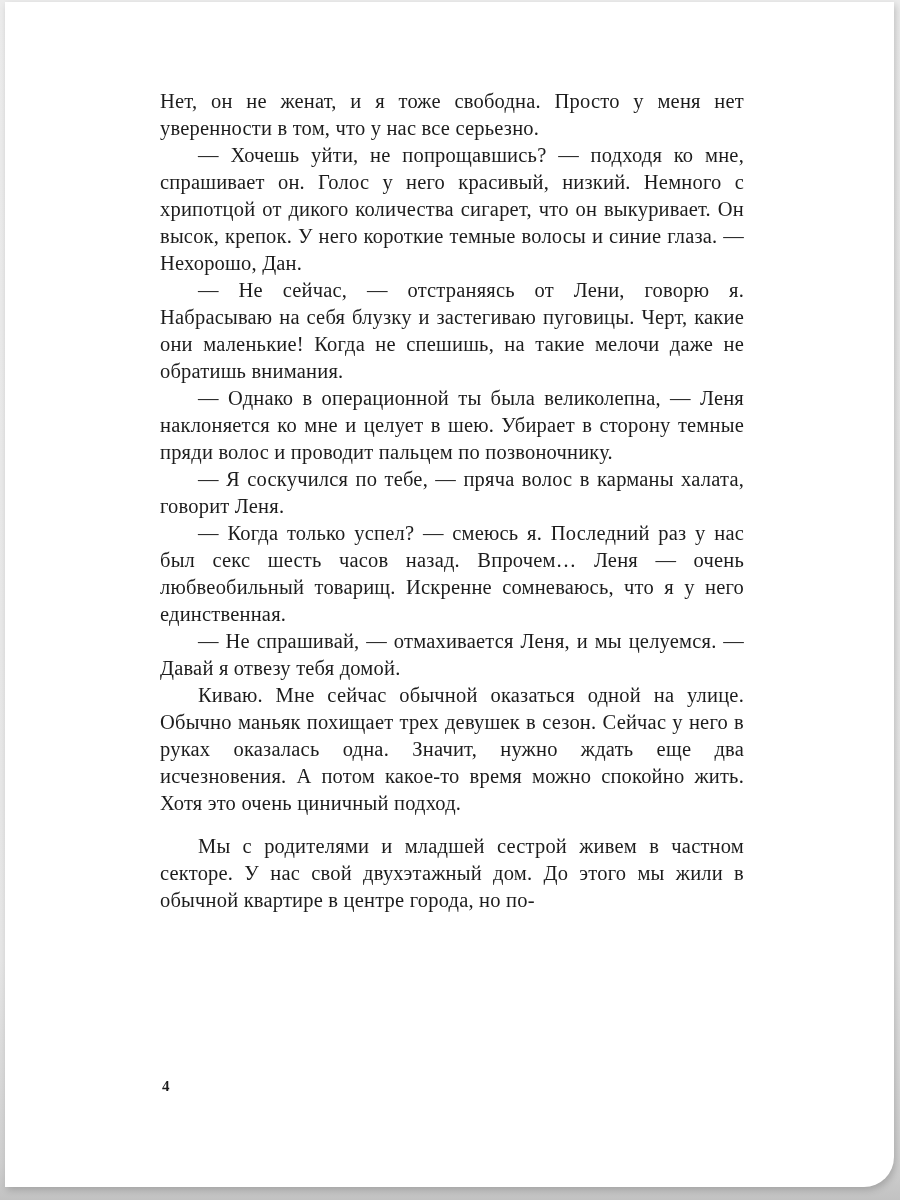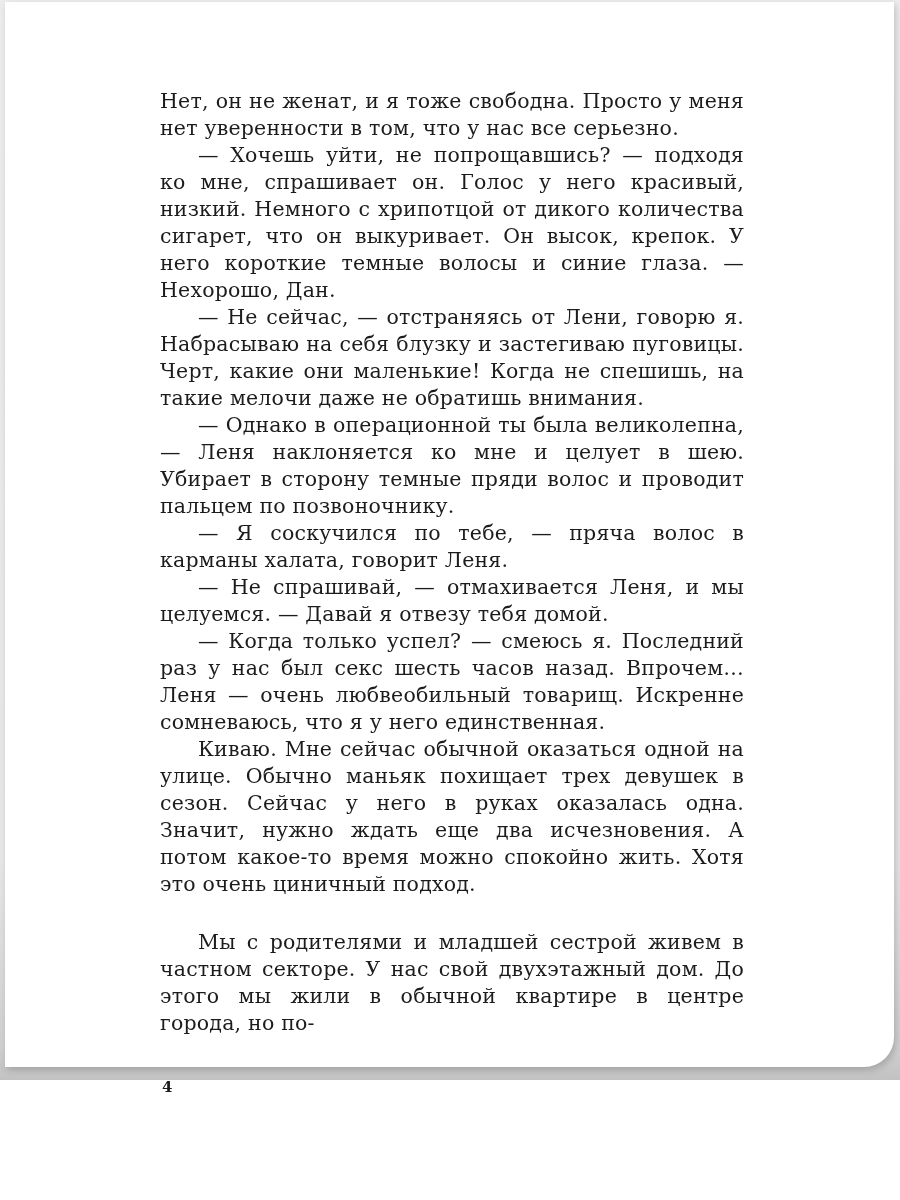--- a/index.html
+++ b/index.html
@@ -7,22 +7,23 @@
     padding: 0;
     width: 900px;
     height: 1200px;
     overflow: hidden;
     background: #ffffff;
     font-family: "DejaVu Serif", "Liberation Serif", serif;
   }
   .stage {
     position: relative;
     width: 900px;
-    height: 1080px;
+    height: 1200px;
     background: linear-gradient(180deg, #ececec 0%, #e6e6e6 80%, #cfcfcf 97%, #c2c2c2 100%);
+    font-family: Liberation Serif, serif;
   }
   .page {
     position: absolute;
     top: 2px;
     left: 5px;
     right: 6px;
     bottom: 13px;
     background: #ffffff;
     border-bottom-right-radius: 30px;
     box-shadow: 2px 3px 7px rgba(0,0,0,0.18);
@@ -39,21 +40,21 @@
     letter-spacing: 0.2px;
   }
   .text-block p {
     margin: 0;
     text-indent: 38px;
   }
   .text-block p.no-indent {
     text-indent: 0;
   }
   .text-block p.gap-before {
-    margin-top: 31px;
+    margin-top: 16px;
   }
   .page-number {
     position: absolute;
     left: 157px;
     top: 1076px;
     font-size: 15px;
     font-weight: bold;
     color: #1c1c1c;
   }
 </style>
@@ -61,20 +62,20 @@
 <body>
 
 <div class="stage">
   <div class="page">
     <div class="text-block">
         <p class="no-indent">Нет, он не женат, и я тоже свободна. Просто у меня нет уверенности в том, что у нас все серьезно.</p>
         <p>— Хочешь уйти, не попрощавшись? — подходя ко мне, спрашивает он. Голос у него красивый, низкий. Немного с хрипотцой от дикого количества сигарет, что он выкуривает. Он высок, крепок. У него короткие темные волосы и синие глаза. — Нехорошо, Дан.</p>
         <p>— Не сейчас, — отстраняясь от Лени, говорю я. Набрасываю на себя блузку и застегиваю пуговицы. Черт, какие они маленькие! Когда не спешишь, на такие мелочи даже не обратишь внимания.</p>
         <p>— Однако в операционной ты была великолепна, — Леня наклоняется ко мне и целует в шею. Убирает в сторону темные пряди волос и проводит пальцем по позвоночнику.</p>
         <p>— Я соскучился по тебе, — пряча волос в карманы халата, говорит Леня.</p>
+        <p>— Когда только успел? — смеюсь я. Последний раз у нас был секс шесть часов назад. Впрочем… Леня — очень любвеобильный товарищ. Искренне сомневаюсь, что я у него единственная.</p>
         <p>— Не спрашивай, — отмахивается Леня, и мы целуемся. — Давай я отвезу тебя домой.</p>
-        <p>— Когда только успел? — смеюсь я. Последний раз у нас был секс шесть часов назад. Впрочем… Леня — очень любвеобильный товарищ. Искренне сомневаюсь, что я у него единственная.</p>
         <p>Киваю. Мне сейчас обычной оказаться одной на улице. Обычно маньяк похищает трех девушек в сезон. Сейчас у него в руках оказалась одна. Значит, нужно ждать еще два исчезновения. А потом какое-то время можно спокойно жить. Хотя это очень циничный подход.</p>
         <p class="gap-before">Мы с родителями и младшей сестрой живем в частном секторе. У нас свой двухэтажный дом. До этого мы жили в обычной квартире в центре города, но по-</p>
       </div>
     <div class="page-number">4</div>
   </div>
 </div>
 
 </body></html>

